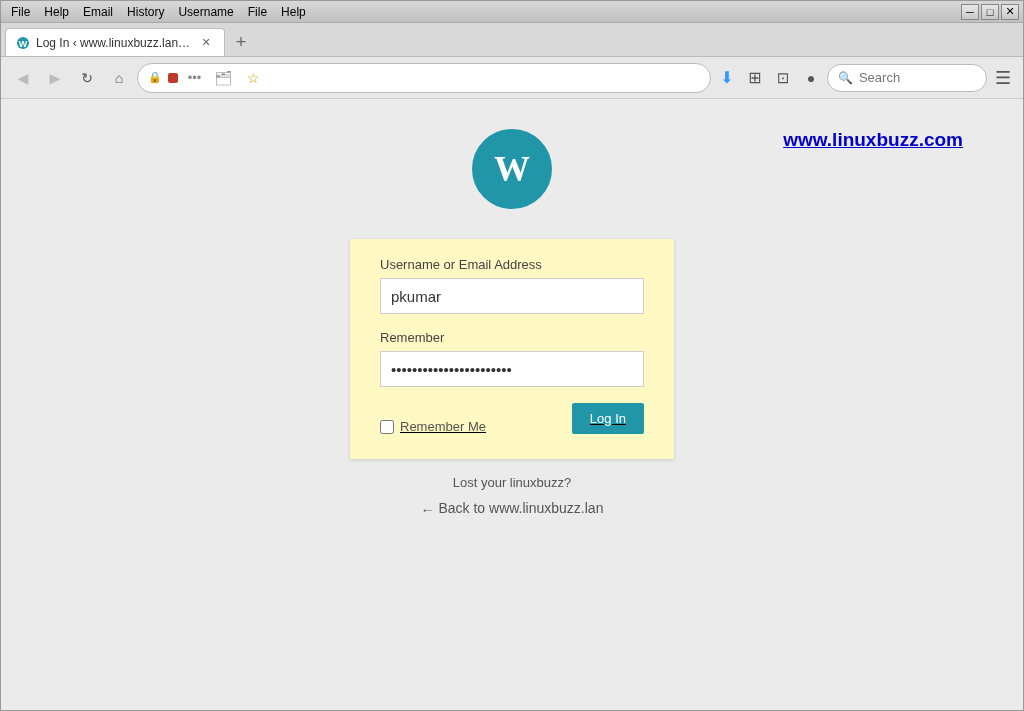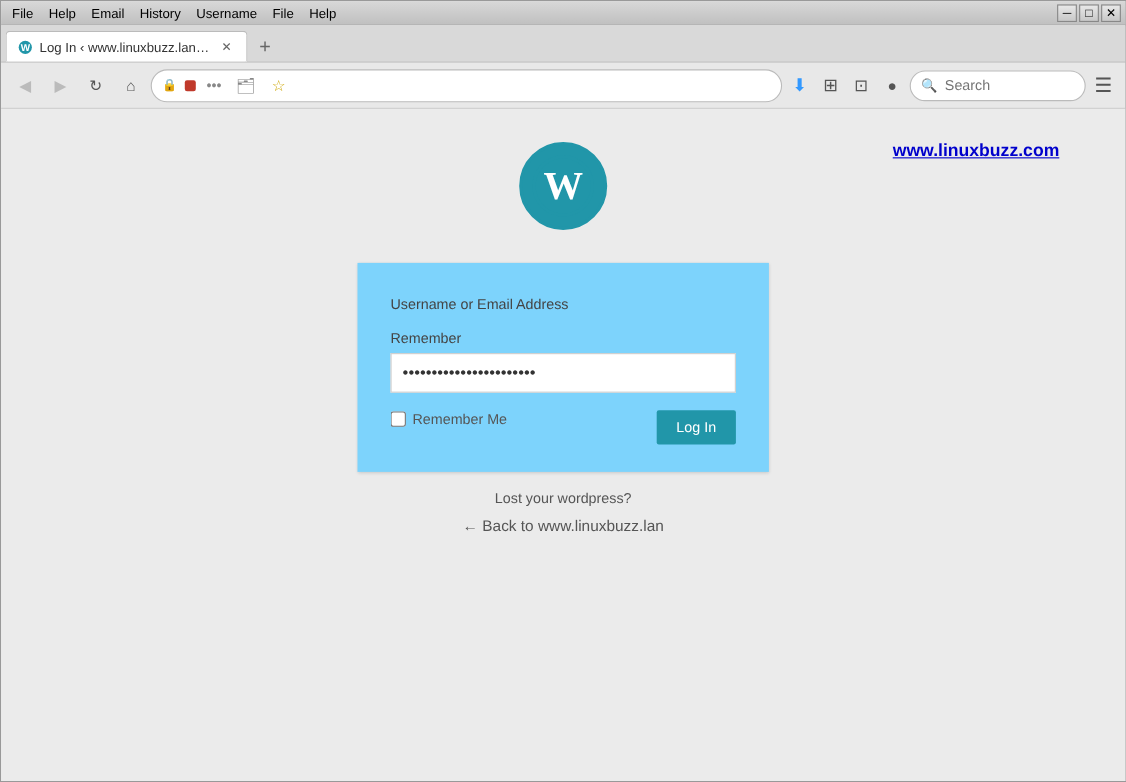--- a/index.html
+++ b/index.html
@@ -38,32 +38,32 @@
     .search-input { border: none; outline: none; font-size: 13px; color: #0c4a6e; background: transparent; width: 100px; }
     .search-icon { font-size: 12px; color: #888; }
 
     
     .browser-content { flex: 1; background: #ebebeb; display: flex; flex-direction: column; overflow: hidden; }
 
     
     .page { flex: 1; background: #ebebeb; display: flex; flex-direction: column; align-items: center; padding: 30px 20px 20px; position: relative; overflow-y: auto; }
 
     
-    .watermark { position: absolute; top: 30px; right: 60px; color: #0000cc; font-size: 16px; font-weight: bold; text-decoration: underline; }
+    .watermark { position: absolute; top: 30px; right: 60px; color: #0000cc; font-size: 19px; font-weight: bold; text-decoration: underline; }
 
     
     .wp-logo { width: 80px; height: 80px; border-radius: 50%; border: 3px solid #2196a9; background: #2196a9; display: flex; align-items: center; justify-content: center; margin-bottom: 30px; }
     .wp-logo svg { width: 60px; height: 60px; }
 
     
-    .login-form { background: #7dd3fc; padding: 30px 30px 25px; width: 374px; box-shadow: 0 1px 3px rgba(0,0,0,0.15); }
+    .login-form { background: #fef9c3; padding: 18px 30px 25px; width: 324px; box-shadow: 0 1px 3px rgba(0,0,0,0.15); }
     .form-group { margin-bottom: 16px; }
     .form-label { display: block; font-size: 13px; color: #444; margin-bottom: 6px; font-weight: normal; }
     .form-input { width: 100%; height: 36px; border: 1px solid #ccc; padding: 0 10px; font-size: 15px; outline: none; color: #333; }
-    .form-row { display: flex; align-items: flex-start; justify-content: space-between; margin-top: 10px; }
+    .form-row { display: flex; align-items: flex-end; justify-content: space-between; margin-top: 10px; text-decoration: underline; }
     .checkbox-label { display: flex; align-items: center; gap: 6px; font-size: 13px; color: #555; cursor: pointer; }
     .checkbox-label input[type="checkbox"] { width: 14px; height: 14px; }
     .login-btn { background: #2196a9; color: #fff; border: none; padding: 8px 18px; font-size: 13px; cursor: pointer; border-radius: 2px; }
 
     
     .form-links { margin-top: 16px; text-align: center; }
     .form-link { color: #555; font-size: 13px; text-decoration: none; }
     .form-links .back-link { display: block; margin-top: 10px; color: #555; font-size: 14px; text-decoration: none; }
 
     
@@ -146,36 +146,37 @@
           <circle cx="30" cy="30" r="28" fill="#2196a9"></circle>
           <path d="M5 30C5 16.2 16.2 5 30 5s25 11.2 25 25-11.2 25-25 25S5 43.8 5 30z" fill="#2196a9"></path>
           <text x="30" y="42" font-size="36" fill="white" text-anchor="middle" font-weight="bold" font-family="Georgia,serif">W</text>
         </svg>
       </div>
 
       <div class="login-form">
 
         <div class="form-group">
           <label class="form-label">Username or Email Address</label>
+          <input class="form-input" type="text" value="pkumar" style="">
         </div>
 
         <div class="form-group">
           <label class="form-label">Remember</label>
           <input class="form-input" type="password" value="passwordplaceholder1234" style="">
         </div>
 
         <div class="form-row">
           <label class="checkbox-label">
             <input type="checkbox" style="">
             <span>Remember Me</span>
           </label>
           <button class="login-btn">Log In</button>
         </div>
       </div>
 
       <div class="form-links">
-        <a class="form-link" href="#">Lost your wordpress?</a>
+        <a class="form-link" href="#">Lost your linuxbuzz?</a>
         <a class="back-link" href="#">← Back to www.linuxbuzz.lan</a>
       </div>
 
     </div>
   </div>
 </div>
 
 </body></html>

